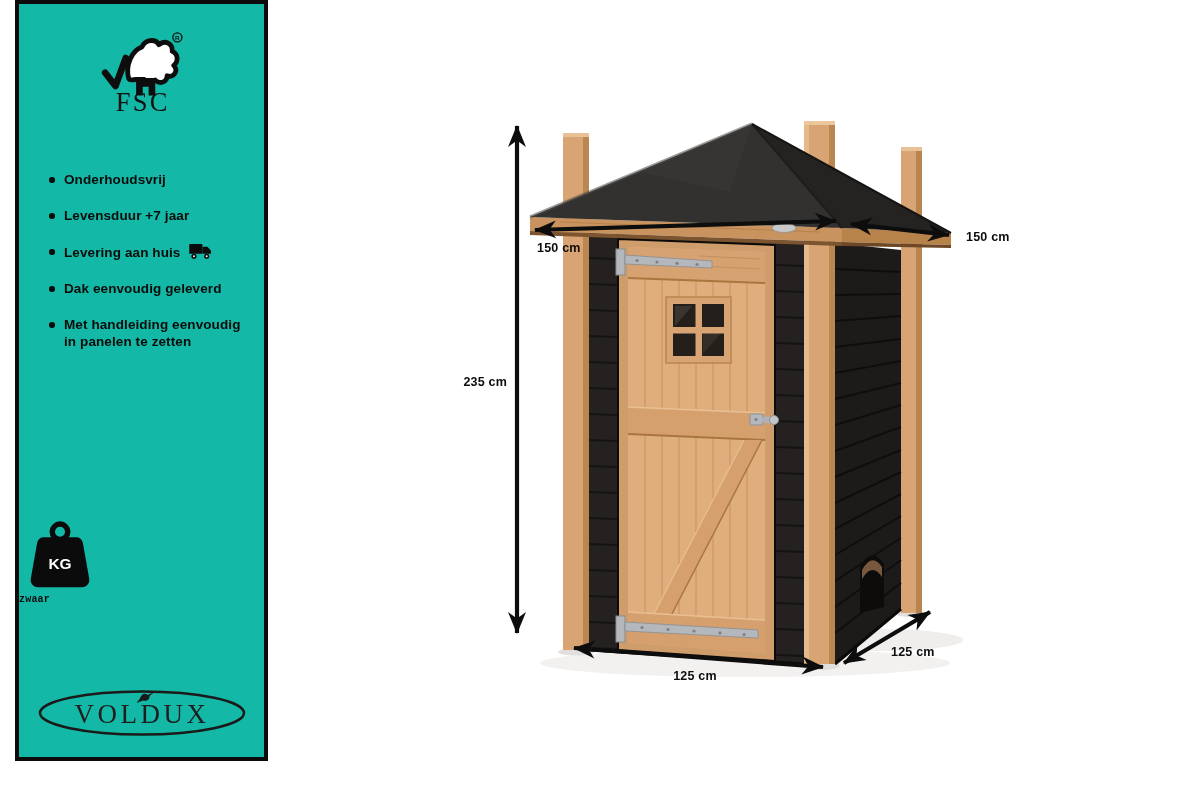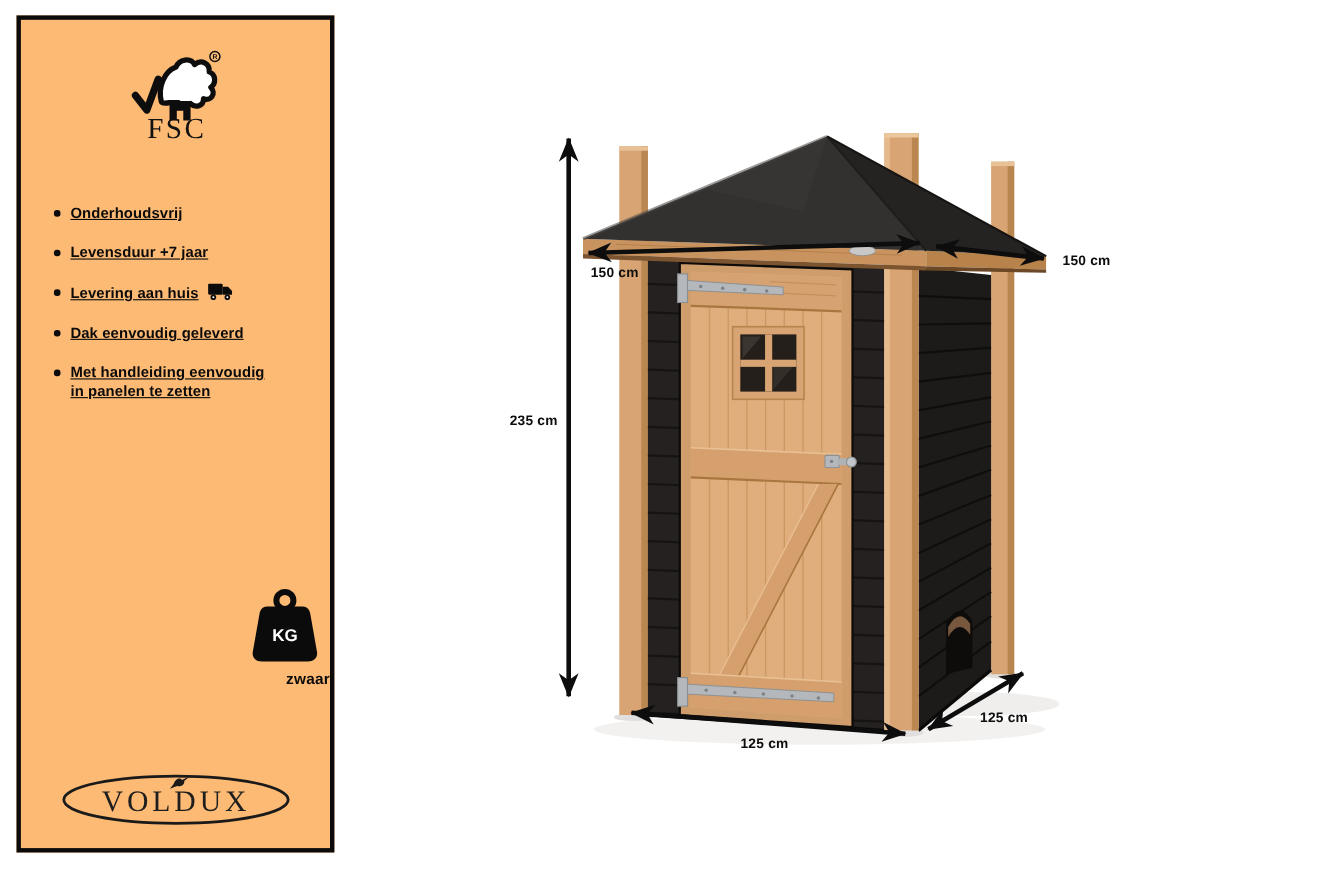--- a/index.html
+++ b/index.html
@@ -2,40 +2,40 @@
 <html><head>
 <meta charset="utf-8">
 <style>
   html,body{margin:0;padding:0;}
   body{
     width:1200px;height:800px;position:relative;background:#ffffff;
     font-family:"Liberation Sans", sans-serif;color:#0b0b0b;overflow:hidden;
   }
   
   .panel{
-    position:absolute;left:15px;top:14px;width:245px;height:753px;
-    border:4px solid #0b0b0b;background:#fdba74;padding-left:36px;
+    position:absolute;left:15px;top:0;width:245px;height:753px;
+    border:4px solid #0b0b0b;background:#14b8a6;
   }
   .fsc-logo{position:absolute;top:26px;left:50%;transform:translateX(-50%);}
   .features{
     position:absolute;top:167px;left:29px;width:198px;
     list-style:none;margin:0;padding:0;
   }
   .features li{
     position:relative;padding-left:16px;margin:0 0 19px 0;
-    font-size:13.5px;line-height:17px;font-weight:700;letter-spacing:.1px;text-decoration:underline;
+    font-size:13.5px;line-height:17px;font-weight:700;letter-spacing:.1px;
   }
   .features li::before{
     content:"";position:absolute;left:1px;top:6px;width:5.5px;height:5.5px;
     border-radius:50%;background:#0b0b0b;
   }
   .feature-text{white-space:pre-line;}
   .truck{display:inline-block;vertical-align:-3px;margin-left:9px;}
-  .weight{position:absolute;top:516px;left:0;right:0;text-align:right;}
-  .weight-caption{font-size:14px;font-weight:800;margin-top:-1px;letter-spacing:.2px;}
+  .weight{position:absolute;top:516px;left:0;right:0;text-align:left;}
+  .weight-caption{font-size:10px;font-weight:800;margin-top:-1px;letter-spacing:.2px;font-family:Liberation Mono, monospace;}
   .brand{position:absolute;top:684px;left:50%;transform:translateX(-50%);}
   .serif{font-family:"Liberation Serif", serif;}
   
   .figure{position:absolute;left:0;top:0;width:1200px;height:800px;}
   .dim-label{font-size:12.5px;font-weight:700;fill:#0d0d0d;letter-spacing:.2px;}
 </style>
 </head>
 <body>
 
 <div class="panel">

